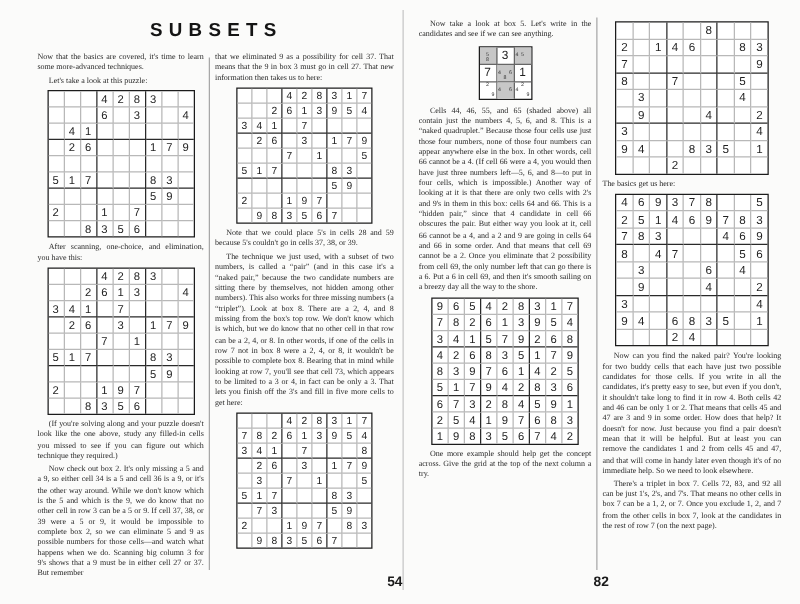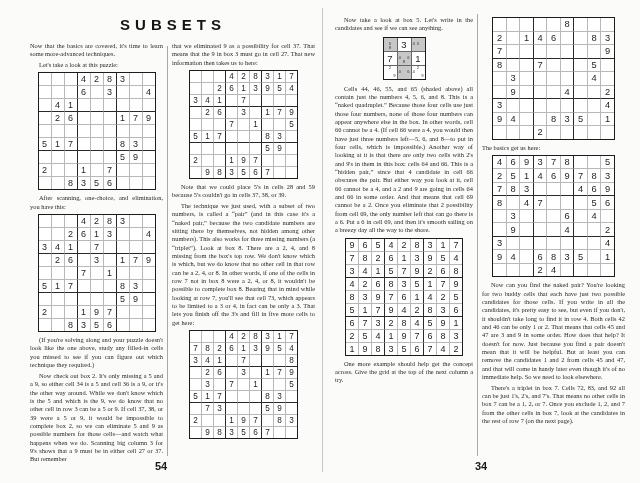--- a/index.html
+++ b/index.html
@@ -17,21 +17,21 @@
   .col p{margin:0 0 2.5px 0;font-size:6.4px;line-height:1.3;text-align:justify;}
   .col p.indent{text-indent:9px;}
   .vline{position:absolute;width:1px;background:#a8a8a8;}
   #divider-left{left:167px;top:46px;height:410px;}
   #divider-spine{left:322px;top:8px;height:464px;background:#c6c6c6;}
   #divider-right{left:477px;top:14px;height:442px;}
   .pagenum{
     position:absolute;bottom:11px;font-family:"Liberation Sans",sans-serif;
     font-weight:bold;font-size:11px;text-align:center;color:#1a1a1a;
   }
-  #pagenum-left{left:0;width:322px;}
+  #pagenum-left{left:0;width:322px;text-align:right;}
   #pagenum-right{left:322px;width:318px;}
   .sgrid{
     display:grid;width:max-content;margin:3px auto 4px auto;
     border:1.6px solid #1c1c1c;background:#fff;
   }
   .scell{
     display:flex;align-items:center;justify-content:center;
     font-family:"Liberation Sans",sans-serif;color:#1f1f1f;box-sizing:content-box;
   }
   .g12 .scell{width:12px;height:12px;font-size:9px;}
@@ -709,13 +709,13 @@
     </div>
   <p class="indent">Now can you find the naked pair? You're looking for two buddy cells that each have just two possible candidates for those cells. If you write in all the candidates, it's pretty easy to see, but even if you don't, it shouldn't take long to find it in row 4. Both cells 42 and 46 can be only 1 or 2. That means that cells 45 and 47 are 3 and 9 in some order. How does that help? It doesn't for now. Just because you find a pair doesn't mean that it will be helpful. But at least you can remove the candidates 1 and 2 from cells 45 and 47, and that will come in handy later even though it's of no immediate help. So we need to look elsewhere.</p>
   <p class="indent">There's a triplet in box 7. Cells 72, 83, and 92 all can be just 1's, 2's, and 7's. That means no other cells in box 7 can be a 1, 2, or 7. Once you exclude 1, 2, and 7 from the other cells in box 7, look at the candidates in the rest of row 7 (on the next page).</p>
 </div>
 
 <div class="vline" id="divider-left"></div>
 <div class="vline" id="divider-spine"></div>
 <div class="vline" id="divider-right"></div>
 
 <div class="pagenum" id="pagenum-left">54</div>
-<div class="pagenum" id="pagenum-right">34</div>
+<div class="pagenum" id="pagenum-right">82</div>
 
 </body></html>

